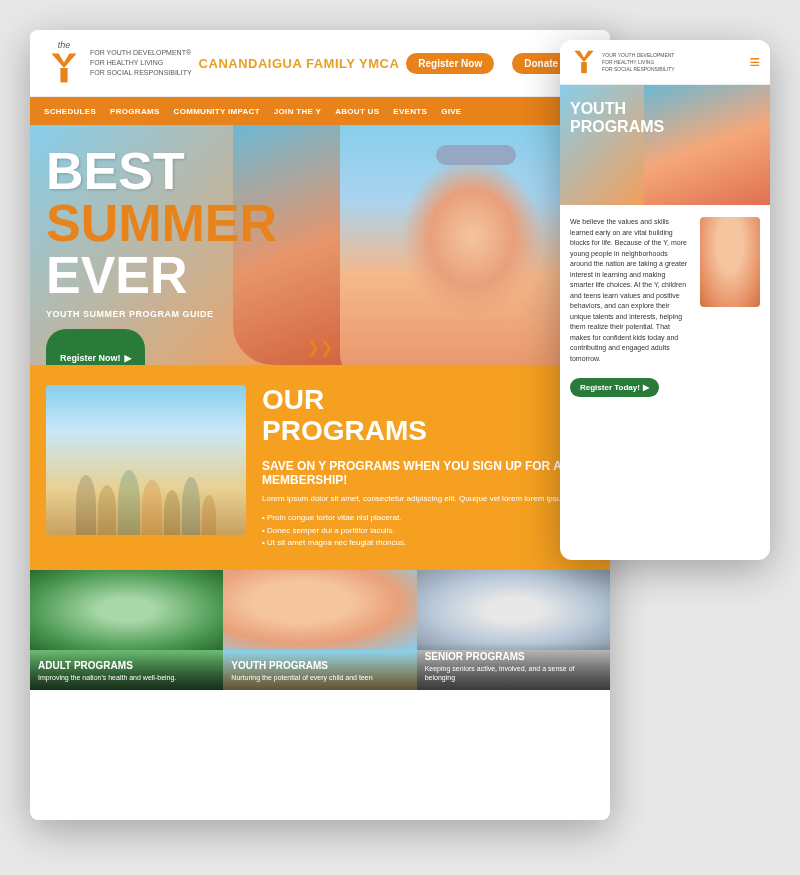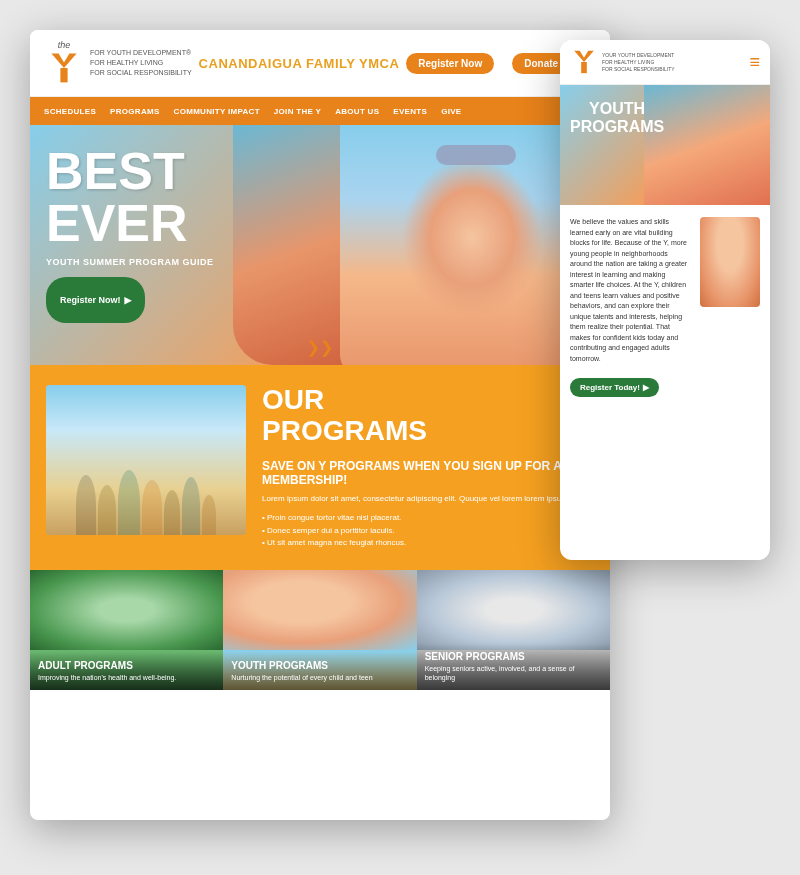--- a/index.html
+++ b/index.html
@@ -168,21 +168,21 @@
       color: #fff;
       font-weight: bold;
       letter-spacing: 0.5px;
       margin-top: 8px;
     }
     .btn-register-now {
       background: #2a7a3a;
       color: #fff;
       border: none;
       border-radius: 20px;
-      padding: 18px 14px;
+      padding: 24px 14px;
       font-size: 9px;
       font-weight: bold;
       margin-top: 10px;
       cursor: pointer;
       display: flex;
       align-items: center;
       gap: 4px;
     }
     .hero-scroll-arrow {
       position: absolute;
@@ -333,21 +333,20 @@
       top: 0;
       width: 60%;
       height: 100%;
       background: linear-gradient(160deg, #6bb8d4 0%, #f5a87a 50%, #e07050 100%);
     }
     .mobile-hero-text {
       position: absolute;
       left: 10px;
       top: 15px;
       z-index: 2;
-      text-align: center;
     }
     .mobile-hero-youth {
       font-size: 16px;
       font-weight: 900;
       color: #fff;
       line-height: 1.1;
       text-transform: uppercase;
     }
     .mobile-hero-programs {
       font-size: 16px;
@@ -511,20 +510,21 @@
   <div class="hero">
     <div class="hero-bg"></div>
 
     <div class="hero-child-sim">
       <div class="child-face-sim"></div>
       <div class="child-goggles"></div>
     </div>
 
     <div class="hero-text">
       <div class="hero-best">BEST</div>
+      <div class="hero-summer">SUMMER</div>
       <div class="hero-ever">EVER</div>
       <div class="hero-subtitle">YOUTH SUMMER PROGRAM GUIDE</div>
       <button class="btn-register-now">
         <span>Register Now!</span>
         <span>▶</span>
       </button>
     </div>
 
     <div class="hero-scroll-arrow">❯❯</div>
   </div>

